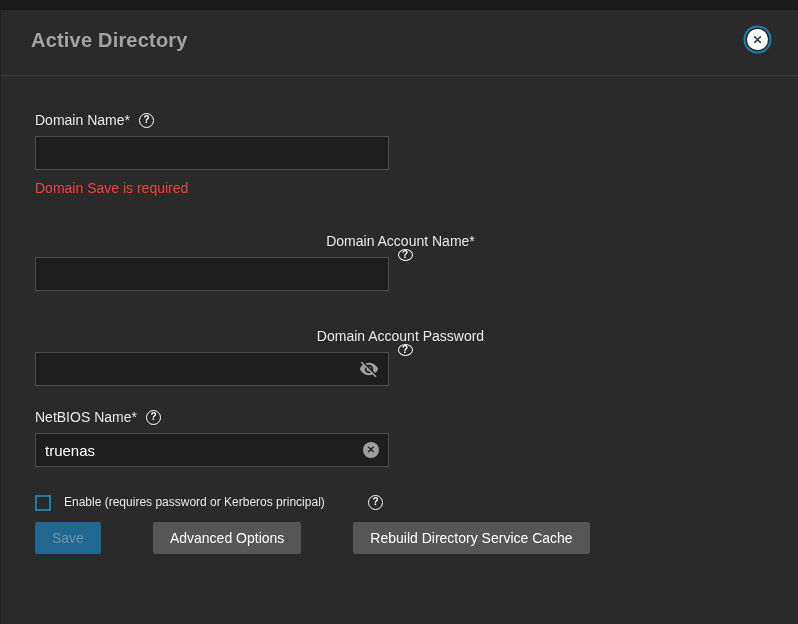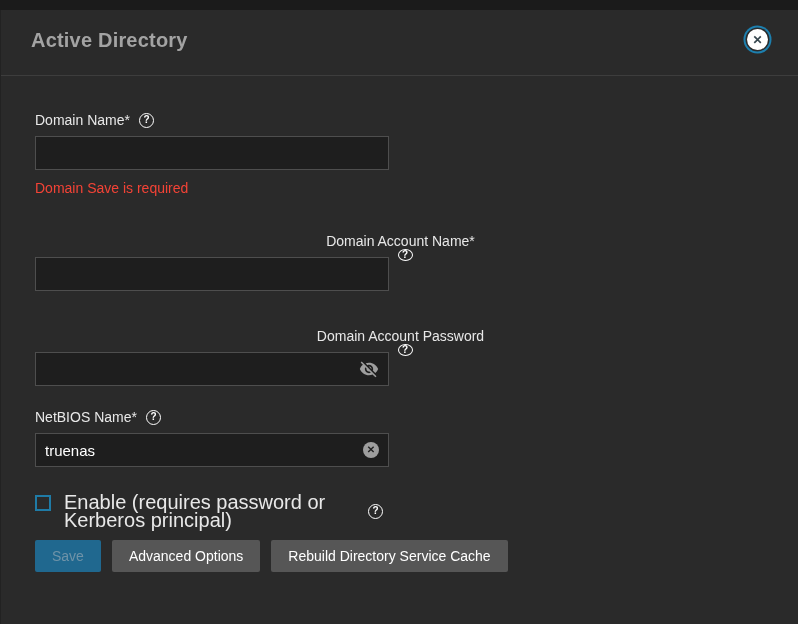--- a/index.html
+++ b/index.html
@@ -86,35 +86,35 @@
     width: 348px;
     display: flex; align-items: center;
   }
   .checkbox {
     width: 16px; height: 16px; min-width: 16px;
     border: 2px solid #1f7ba6; background: transparent;
     margin-right: 13px; cursor: pointer; align-self: flex-start;
     margin-top: 2px;
   }
   .checkbox-label {
-    color: #e8e8e8; font-size: 20px; line-height: 18px;
+    color: #e8e8e8; font-size: 12px; line-height: 18px;
     width: 262px;
   }
   .checkbox-row .help-icon { margin-left: auto; }
   
   .button-row { margin-top: 11px; display: flex; }
   .btn {
     height: 32px; border: none; border-radius: 2px;
     font-family: inherit; font-size: 14px; font-weight: 400;
     padding: 0 17px; cursor: pointer;
     display: inline-flex; align-items: center; justify-content: center;
     margin-right: 11px;
   }
   .btn-save { background: #20688f; color: #6f93a8; cursor: default; }
-  .btn-gray { background: #565656; color: #ffffff; }
+  .btn-gray { background: #565656; color: #ffffff; margin-left: 41px; }
 </style>
 </head>
 <body>
 
 <div class="panel">
 
   <div class="header">
     <div class="title">Active Directory</div>
     <button class="close-btn">
       <span>✕</span>

